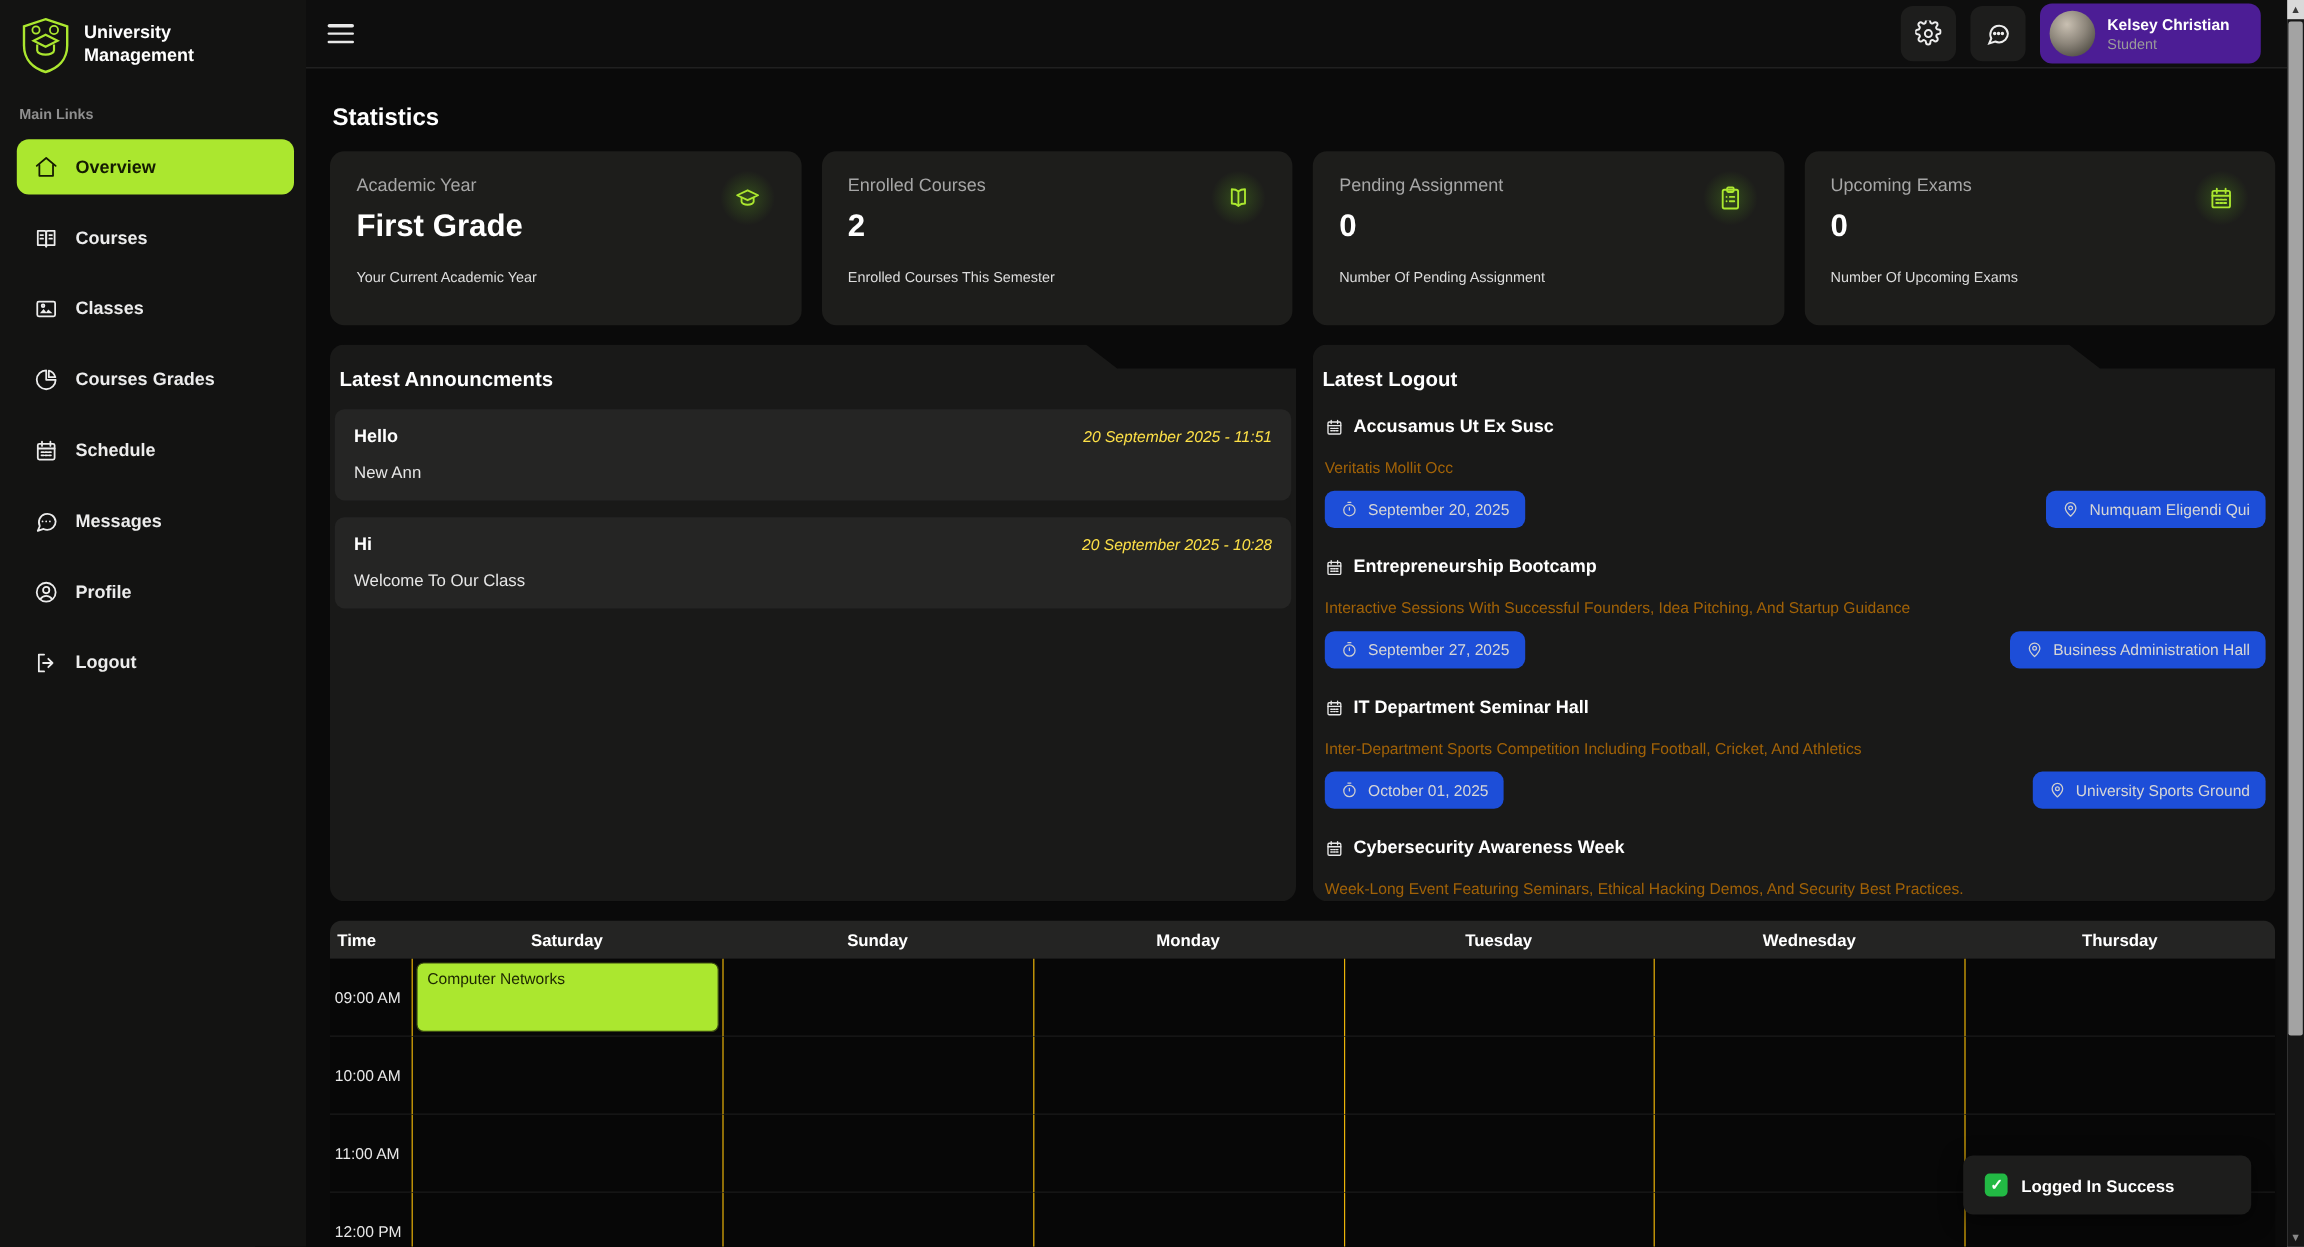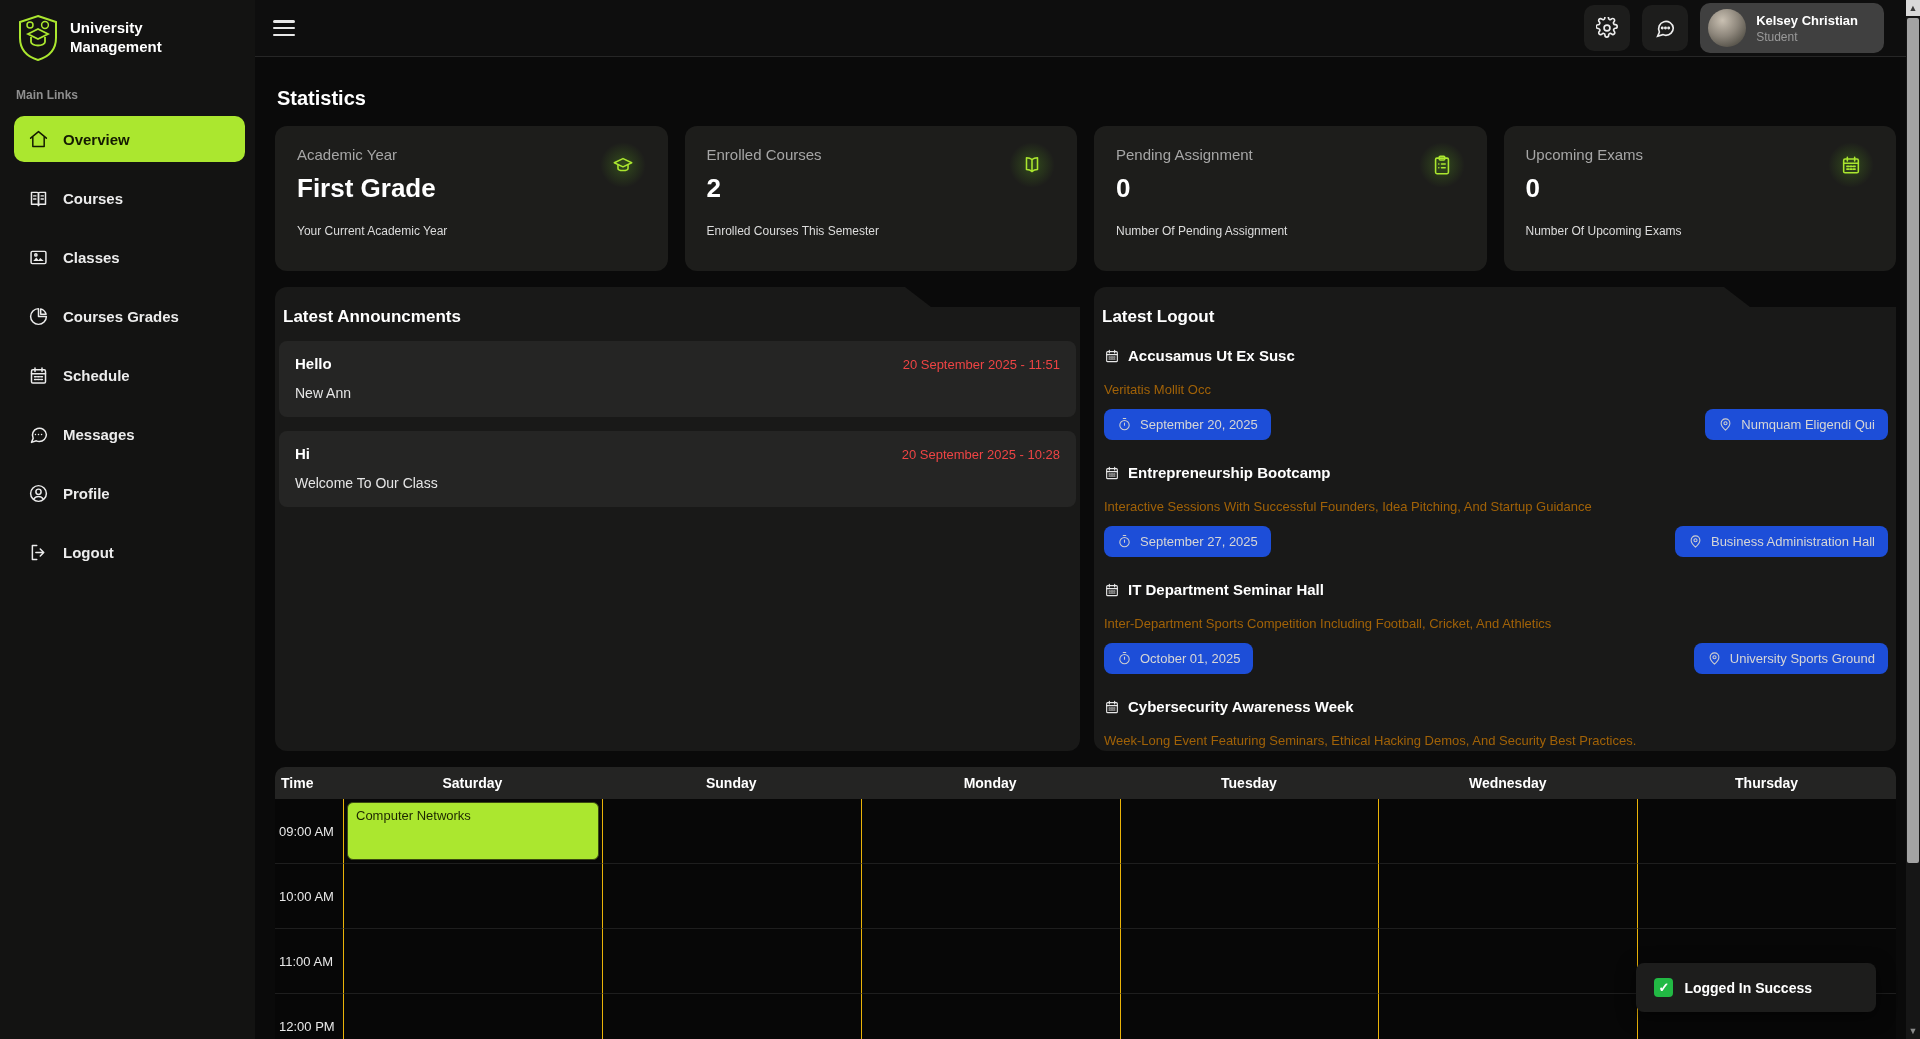--- a/index.html
+++ b/index.html
@@ -25,21 +25,21 @@
   
   .main { flex:1; display:flex; flex-direction:column; position:relative; padding-right:14px; }
   .topbar { height:57px; min-height:57px; background:#0e0e0e; border-bottom:1px solid #262626;
             display:flex; align-items:center; justify-content:space-between; padding:0 22px 0 18px; }
   .hamburger { width:22px; height:16px; display:flex; flex-direction:column; justify-content:space-between; cursor:pointer; }
   .hamburger span { display:block; height:2.5px; background:#e8e8e8; border-radius:2px; }
   .topbar-right { display:flex; align-items:center; gap:12px; }
   .icon-btn { width:46px; height:46px; background:#1d1d1c; border-radius:10px; display:flex;
               align-items:center; justify-content:center; cursor:pointer; border:none; }
   .icon-btn svg { width:22px; height:22px; stroke:#eee; }
-  .user-chip { display:flex; align-items:center; gap:10px; background:#404040; border-radius:10px;
+  .user-chip { display:flex; align-items:center; gap:10px; background:#4c1d95; border-radius:10px;
                padding:6px 26px 6px 8px; cursor:pointer; }
   .avatar { width:38px; height:38px; border-radius:50%;
             background:radial-gradient(circle at 38% 30%, #c9c0b2, #8d867b 45%, #5d5950 75%, #46423b); }
   .user-name { font-size:13px; font-weight:bold; color:#fff; }
   .user-role { font-size:12px; color:#9a9a9a; margin-top:2px; }
 
   .content { padding:16px 10px 0 20px; overflow:hidden; }
   .page-title { font-size:20px; font-weight:bold; color:#fff; margin:14px 0 16px 2px; }
 
   
@@ -55,21 +55,21 @@
 
   
   .panels-row { display:grid; grid-template-columns:805px 1fr; gap:14px; margin-top:16px; }
   .panel { background:#191918; border-radius:12px; padding:18px 4px; height:464px;
            clip-path:polygon(0 0, 630px 0, 656px 20px, 100% 20px, 100% 100%, 0 100%); }
   .panel-title { font-size:17px; font-weight:bold; color:#fff; margin:2px 0 6px 4px; }
 
   .ann-item { background:#252524; border-radius:8px; padding:14px 16px 16px; margin-top:14px; }
   .ann-head { display:flex; justify-content:space-between; align-items:baseline; }
   .ann-title { font-size:15px; font-weight:bold; color:#fff; }
-  .ann-time { font-size:13px; color:#ef4444; }
+  .ann-time { font-size:13px; color:#fde047;font-style:italic; }
   .ann-body { font-size:14px; color:#e6e6e6; margin-top:13px; }
 
   .event-item { padding:14px 4px 10px 6px; }
   .event-title-row { display:flex; align-items:center; gap:8px; }
   .event-title-row svg { width:16px; height:16px; stroke:#e8e8e8; }
   .event-title { font-size:15px; font-weight:bold; color:#fff; }
   .event-desc { font-size:13px; color:#a16207; margin:18px 0 12px 0; }
   .event-badges { display:flex; justify-content:space-between; }
   .badge { display:inline-flex; align-items:center; gap:8px; background:#1d4ed8; border-radius:8px;
            padding:8px 13px; font-size:13px; color:#d6d6d6; }

